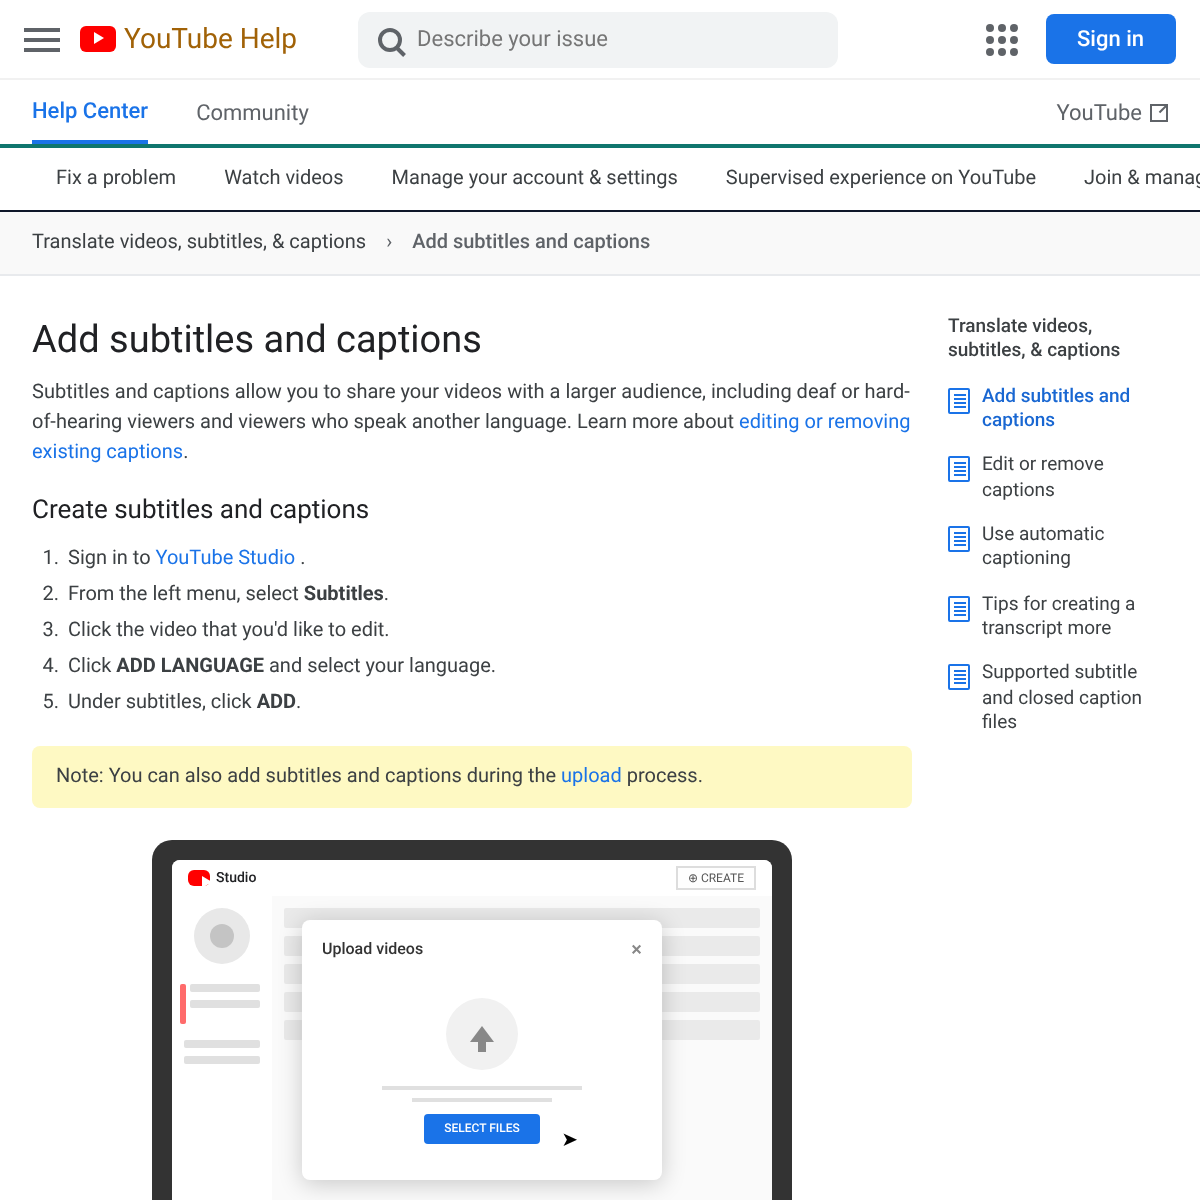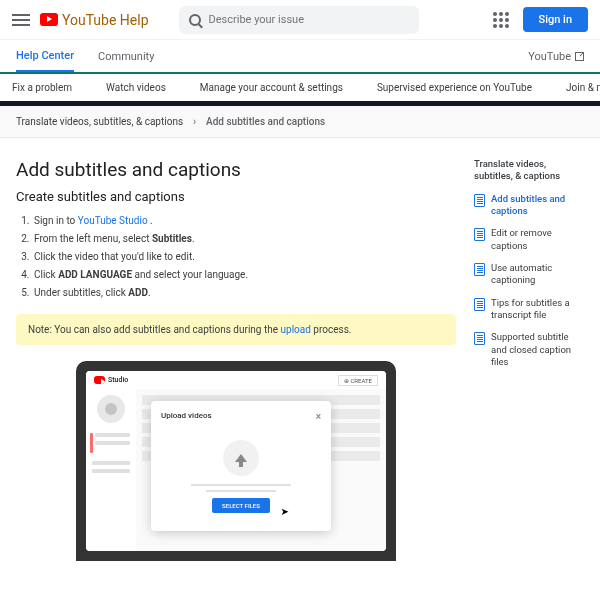--- a/index.html
+++ b/index.html
@@ -18,21 +18,21 @@
 .right-head{margin-left:auto;display:flex;align-items:center;gap:14px}
 .apps{width:16px;height:16px;display:grid;grid-template-columns:repeat(3,4px);grid-template-rows:repeat(3,4px);gap:2px}
 .apps span{background:#5f6368;border-radius:50%}
 .signin{background:#1a73e8;color:#fff;padding:6px 16px;border-radius:4px;font-size:11px;font-weight:500;cursor:pointer}
 .tabs{display:flex;align-items:center;height:34px;padding:0 16px;border-bottom:2px solid #0f766e;gap:24px;font-size:11px}
 .tab{color:#5f6368;cursor:pointer;height:100%;display:flex;align-items:center}
 .tab.active{color:#1a73e8;border-bottom:2px solid #1a73e8;font-weight:500}
 .yt-link{margin-left:auto;display:flex;align-items:center;gap:4px;color:#5f6368}
 .ext{width:9px;height:9px;border:1px solid #5f6368;position:relative}
 .ext:after{content:"";position:absolute;width:5px;height:1px;background:#5f6368;transform:rotate(-45deg);top:1px;right:-1px}
-.subnav{display:flex;height:32px;padding:0 12px;border-bottom:5px solid #0f172a;gap:34px;font-size:10px;align-items:center;color:#3c4043}
+.subnav{display:flex;height:32px;padding:0 28px;border-bottom:1px solid #0f172a;gap:24px;font-size:10px;align-items:center;color:#3c4043}
 .subnav span{cursor:pointer;white-space:nowrap}
 .breadcrumb{display:flex;align-items:center;padding:10px 16px;font-size:10px;color:#3c4043;gap:10px;background:#f9f9f9;border-bottom:1px solid #e8eaed}
 .chev{color:#5f6368}
 .bc-current{font-weight:500;color:#5f6368}
 .container{display:flex;padding:20px 16px;gap:18px}
 .main{flex:1}
 h1{font-size:19px;font-weight:400;margin-bottom:8px;color:#202124}
 .intro{font-size:10px;color:#3c4043;line-height:1.5;margin-bottom:14px}
 h2{font-size:13px;font-weight:400;margin-bottom:8px;color:#202124}
 ol{margin-left:16px;font-size:10px;color:#3c4043;line-height:1.8}
@@ -124,20 +124,23 @@
 
 <div class="breadcrumb">
   <span>Translate videos, subtitles, &amp; captions</span>
   <span class="chev">›</span>
   <span class="bc-current">Add subtitles and captions</span>
 </div>
 
 <div class="container">
   <div class="main">
     <h1>Add subtitles and captions</h1>
+    <p class="intro">
+      <span>Subtitles and captions allow you to share your videos with a larger audience, including deaf or hard-of-hearing viewers and viewers who speak another language. Learn more about </span><a href="#">editing or removing existing captions</a>.
+    </p>
     <h2>Create subtitles and captions</h2>
     <ol>
       <li><span>Sign in to </span><a href="#">YouTube Studio</a><span> .</span></li>
       <li><span>From the left menu, select </span><b>Subtitles</b>.</li>
       <li>Click the video that you'd like to edit.</li>
       <li><span>Click </span><b>ADD LANGUAGE</b><span> and select your language.</span></li>
       <li><span>Under subtitles, click </span><b>ADD</b>.</li>
     </ol>
     <div class="note">
       <span>Note: You can also add subtitles and captions during the </span><a href="#">upload</a><span> process.</span>
@@ -202,20 +205,20 @@
     <div class="side-item">
         <div class="doc-icon"></div>
         <span>Edit or remove captions</span>
       </div>
     <div class="side-item">
         <div class="doc-icon"></div>
         <span>Use automatic captioning</span>
       </div>
     <div class="side-item">
         <div class="doc-icon"></div>
-        <span>Tips for subtitles a transcript file</span>
+        <span>Tips for creating a transcript more</span>
       </div>
     <div class="side-item">
         <div class="doc-icon"></div>
         <span>Supported subtitle and closed caption files</span>
       </div>
   </div>
 </div>
 
 </body></html>

